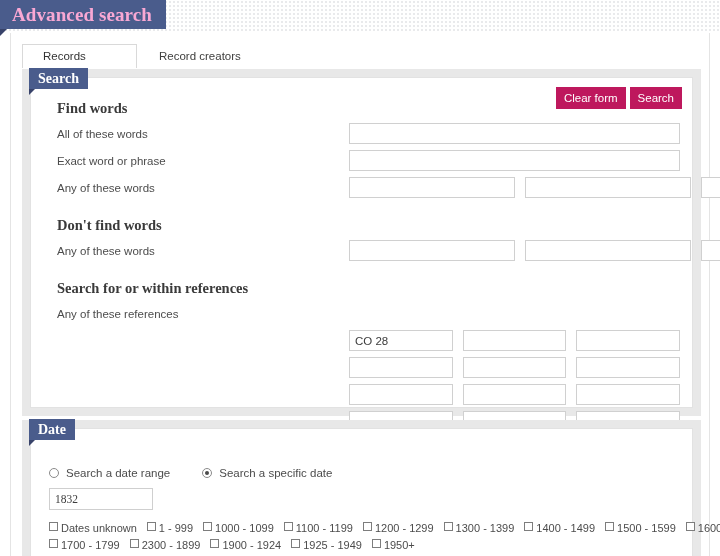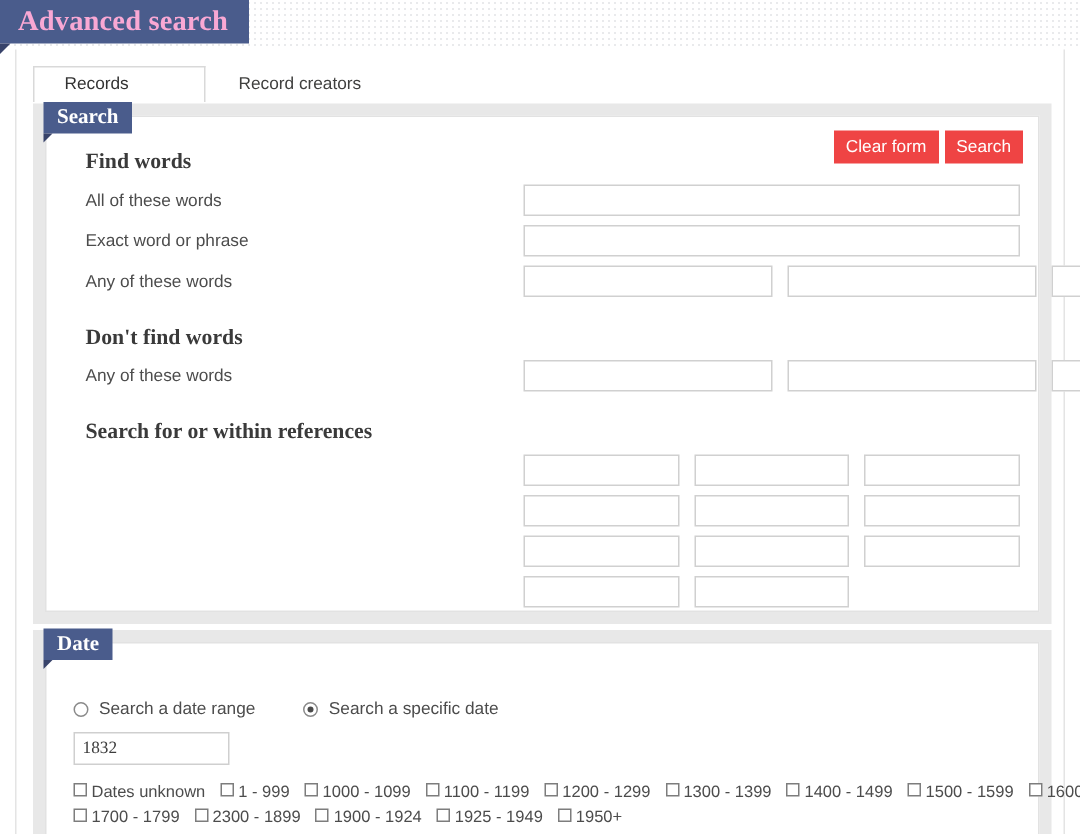--- a/index.html
+++ b/index.html
@@ -136,21 +136,21 @@
 
   
   .actions {
     position: absolute;
     right: 10px; top: 9px;
     display: flex;
     gap: 4px;
     z-index: 6;
   }
   .btn {
-    background: #ef4444;
+    background: #be185d;
     color: #ffffff;
     border: none;
     font-family: "Liberation Sans", sans-serif;
     font-size: 11.5px;
     height: 22px;
     line-height: 22px;
     padding: 0 8px;
     cursor: pointer;
     white-space: nowrap;
   }
@@ -337,21 +337,25 @@
           <div class="field-label">Any of these words</div>
           <div class="inputs">
             <input class="txt third" type="text" value="" style="">
             <input class="txt third" type="text" value="" style="">
             <input class="txt third" type="text" value="" style="">
           </div>
         </div>
 
         <div class="group-title spaced">Search for or within references</div>
 
+        <div class="field-row">
+          <div class="field-label">Any of these references</div>
+        </div>
         <div class="ref-grid">
+          <input class="txt" type="text" value="CO 28" style="">
           <input class="txt" type="text" value="" style="">
           <input class="txt" type="text" value="" style="">
           <input class="txt" type="text" value="" style="">
           <input class="txt" type="text" value="" style="">
           <input class="txt" type="text" value="" style="">
           <input class="txt" type="text" value="" style="">
           <input class="txt" type="text" value="" style="">
           <input class="txt" type="text" value="" style="">
           <input class="txt" type="text" value="" style="">
           <input class="txt" type="text" value="" style="">

